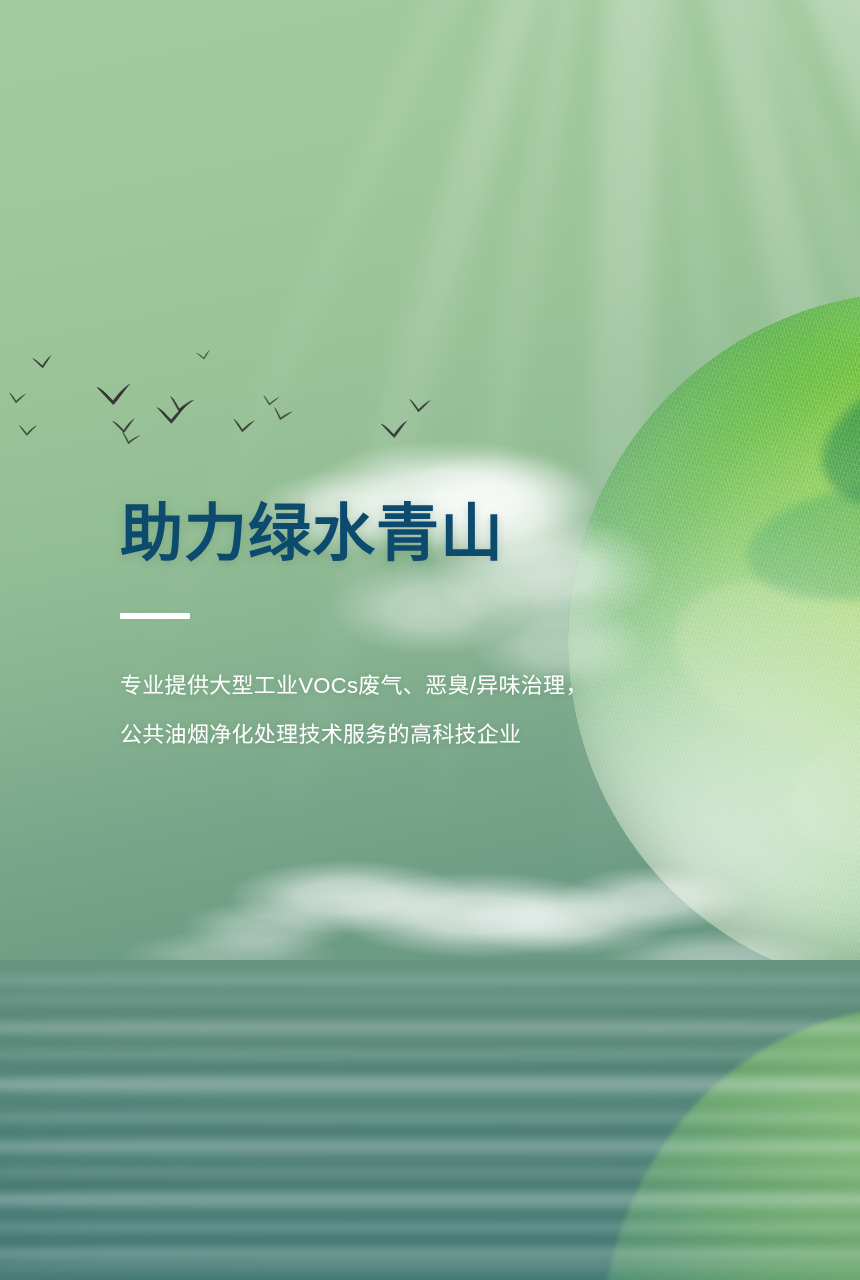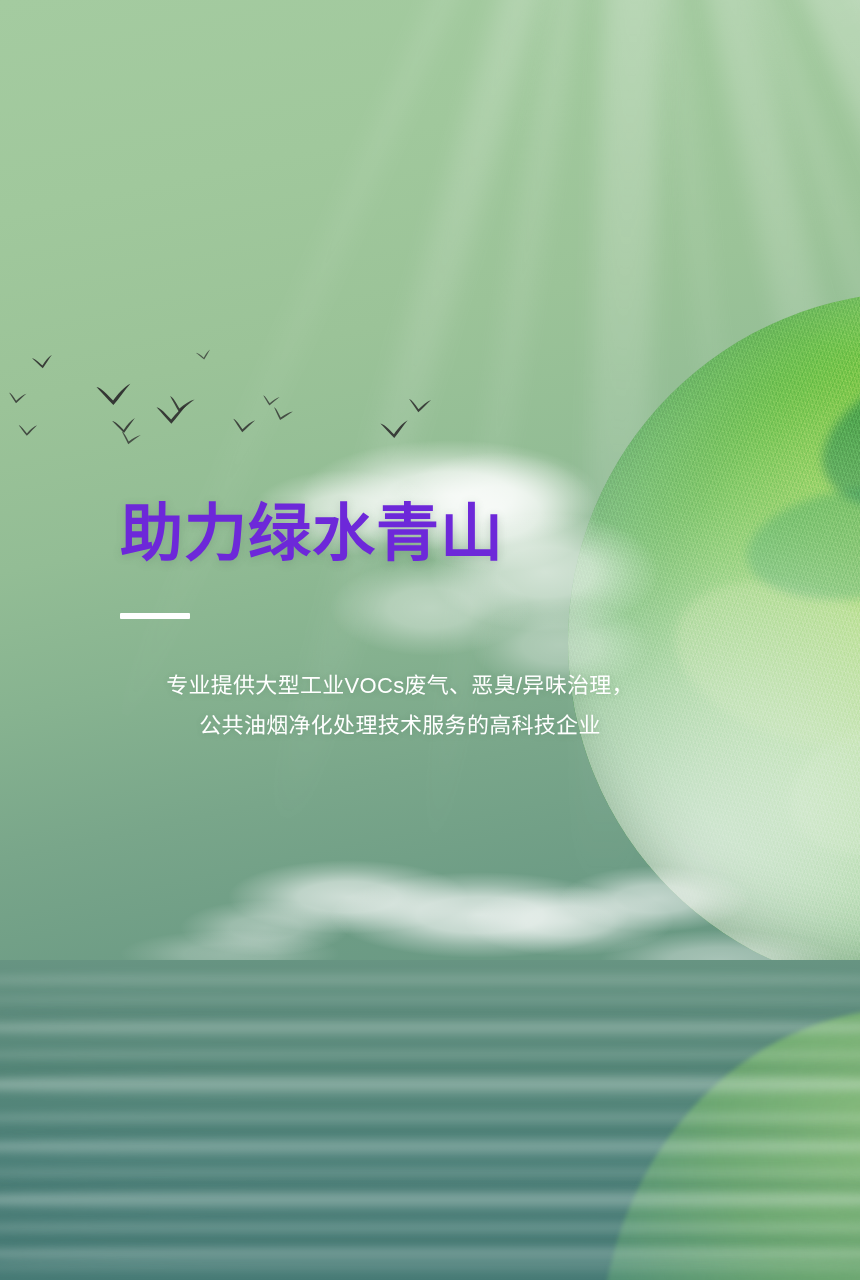--- a/index.html
+++ b/index.html
@@ -206,21 +206,21 @@
   }
 
   
   .content {
     position: absolute;
     left: 120px;
     top: 492px;
     width: 560px;
   }
   .headline {
-    color: #6d28d9;
+    color: #0c4a6e;
     font-size: 63px;
     line-height: 82px;
     font-weight: 700;
     letter-spacing: 1px;
     margin: 0;
     text-shadow: 0 2px 10px rgba(60,100,70,0.22);
     white-space: nowrap;
   }
   .divider {
     width: 70px;
@@ -231,21 +231,20 @@
   }
   .subtitle {
     margin-top: 47px;
     color: #ffffff;
     font-size: 22px;
     line-height: 40px;
     font-weight: 400;
     letter-spacing: 0.3px;
     white-space: nowrap;
     text-shadow: 0 1px 6px rgba(60,100,70,0.22);
-    text-align: center;
   }
 </style>
 </head>
 <body>
 
 <div id="stage">
 
   <div class="sky"></div>
 
   <div class="rays" id="rays-layer">
@@ -356,16 +355,16 @@
         <div class="ripple" style="top: 260px; height: 16px; opacity: 0.34;"></div>
         <div class="ripple" style="top: 284px; height: 20px; opacity: 0.44;"></div>
         <div class="ripple" style="top: 300px; height: 14px; opacity: 0.26;"></div>
       </div>
   </div>
 
   <div class="content">
     <h1 class="headline">助力绿水青山</h1>
     <div class="divider"></div>
     <div class="subtitle">专业提供大型工业VOCs废气、恶臭/异味治理，</div>
-    <div class="subtitle" style="margin-top:0;">公共油烟净化处理技术服务的高科技企业</div>
+    <div class="subtitle" style="margin-top:9px;">公共油烟净化处理技术服务的高科技企业</div>
   </div>
 
 </div>
 
 </body></html>

